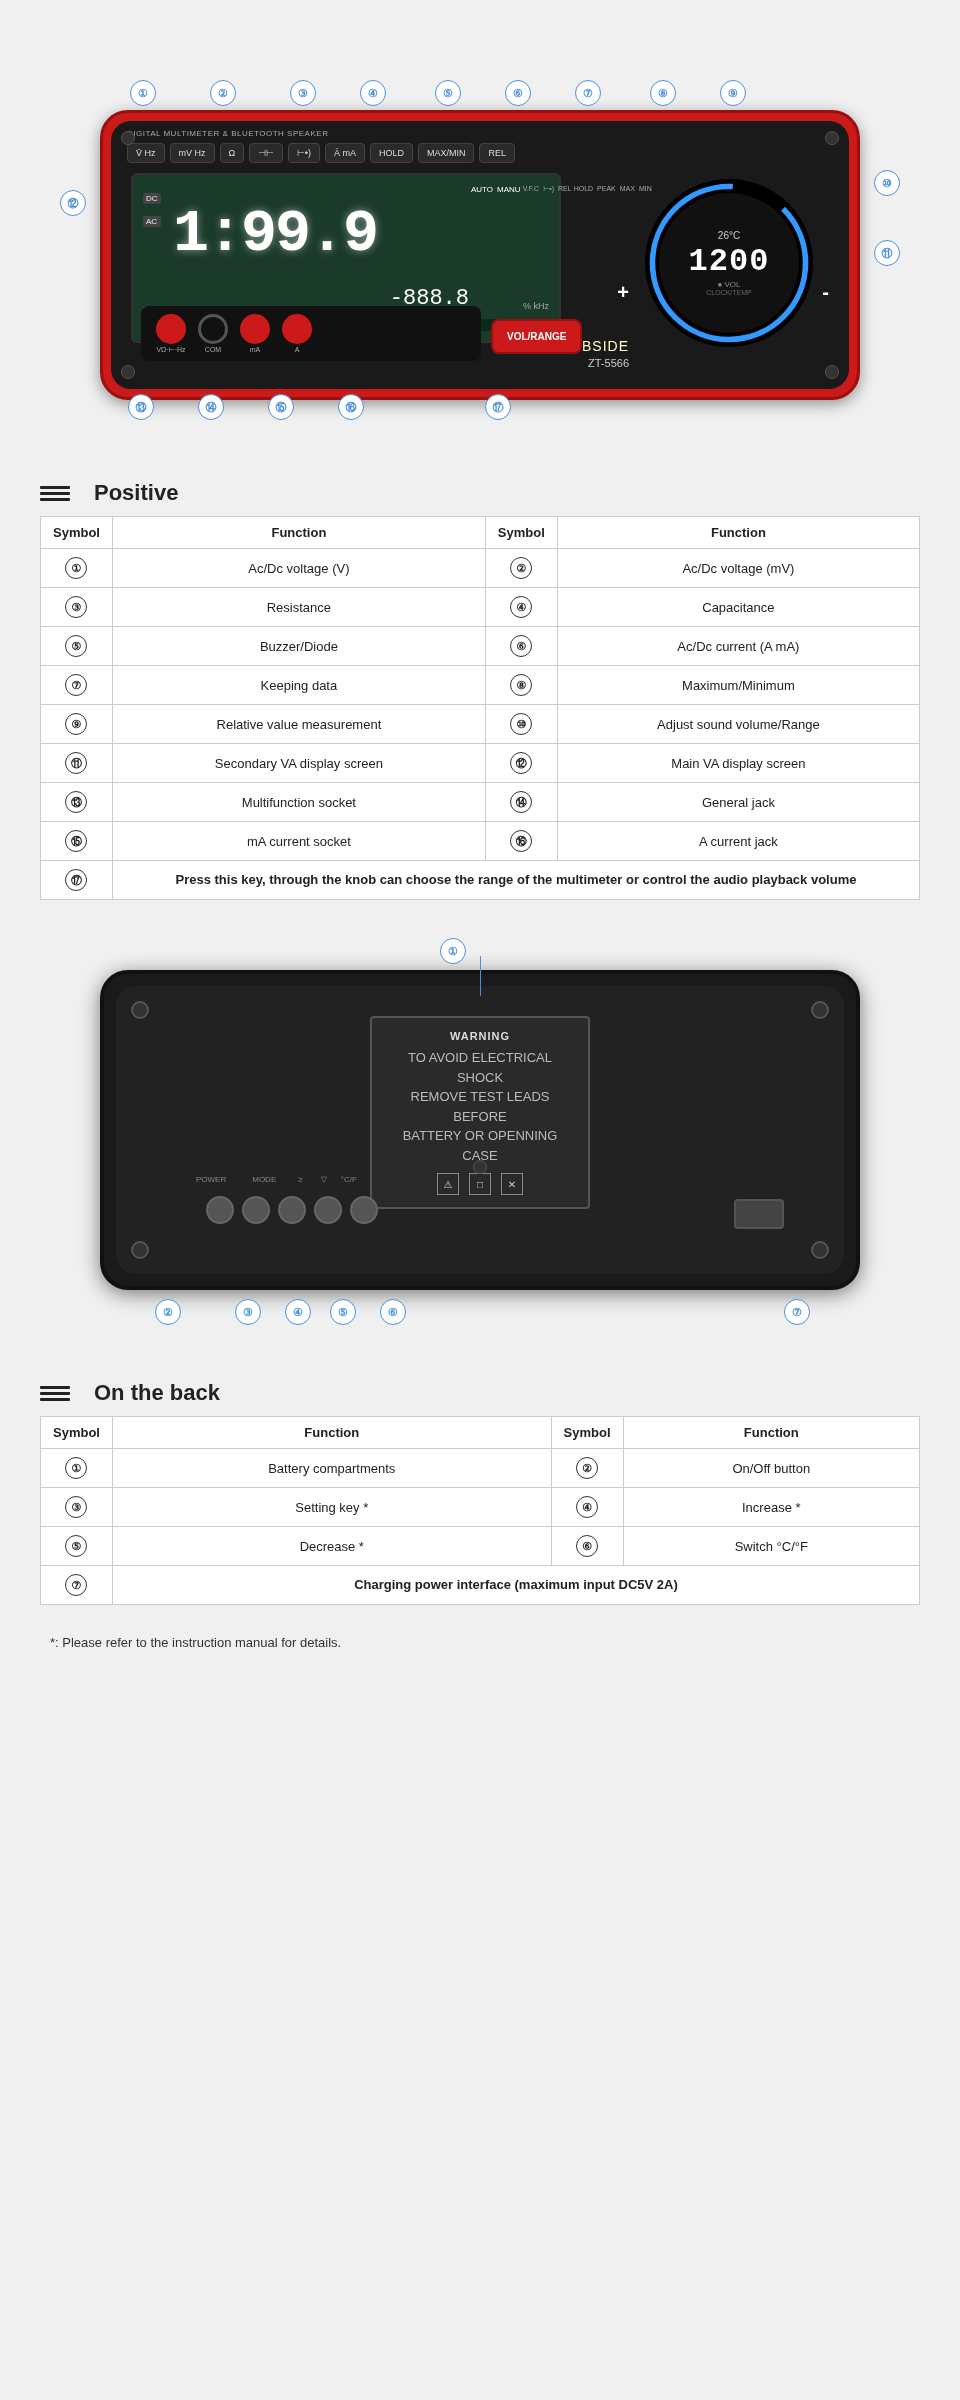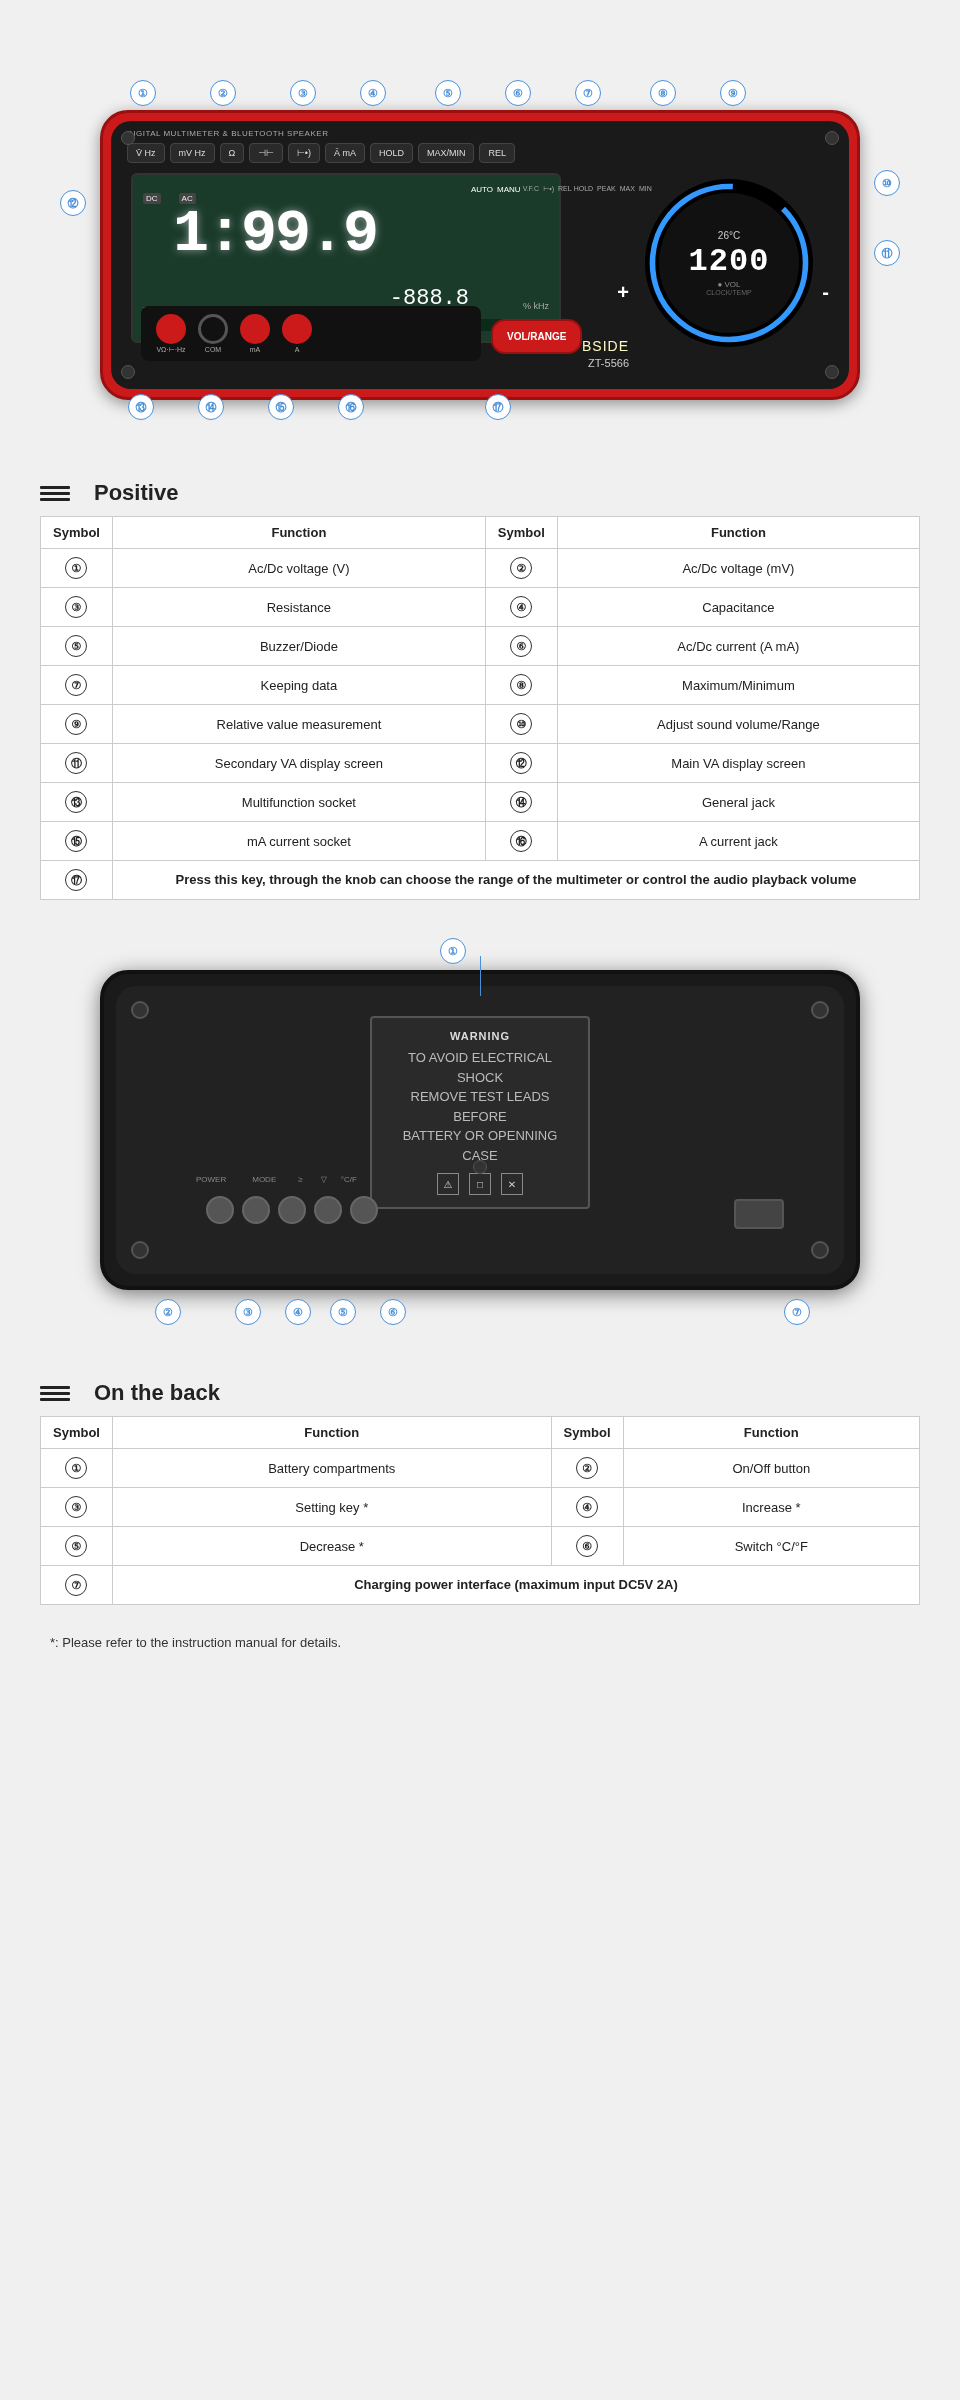--- a/index.html
+++ b/index.html
@@ -113,21 +113,22 @@
       border: 2px solid #333;
       border-radius: 6px;
       padding: 8px;
     }
 
     .display-dc-ac {
       position: absolute;
       top: 18px;
       left: 10px;
       display: flex;
-      gap: 18px;
+      flex-direction: column;
+      gap: 12px;
     }
 
     .dc-label, .ac-label {
       color: #eee;
       font-size: 8px;
       background: #444;
       padding: 1px 3px;
       border-radius: 2px;
     }
 
@@ -334,21 +335,21 @@
     
     .vol-btn {
       position: absolute;
       bottom: 35px;
       left: 380px;
       background: #cc1a1a;
       color: white;
       font-size: 10px;
       font-weight: bold;
       padding: 10px 14px;
-      border-radius: 14px;
+      border-radius: 8px;
       border: 2px solid #991010;
     }
 
     
     .section-header {
       display: flex;
       align-items: center;
       gap: 24px;
       margin: 20px 0 10px 0;
       font-size: 22px;

